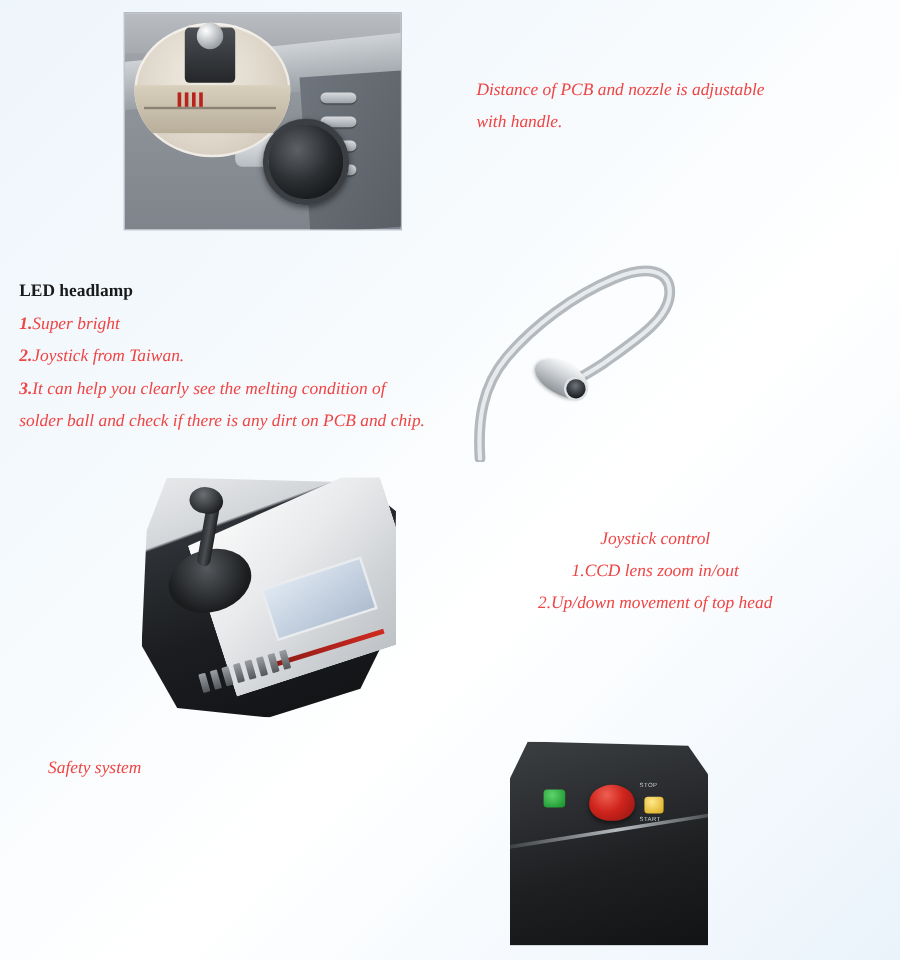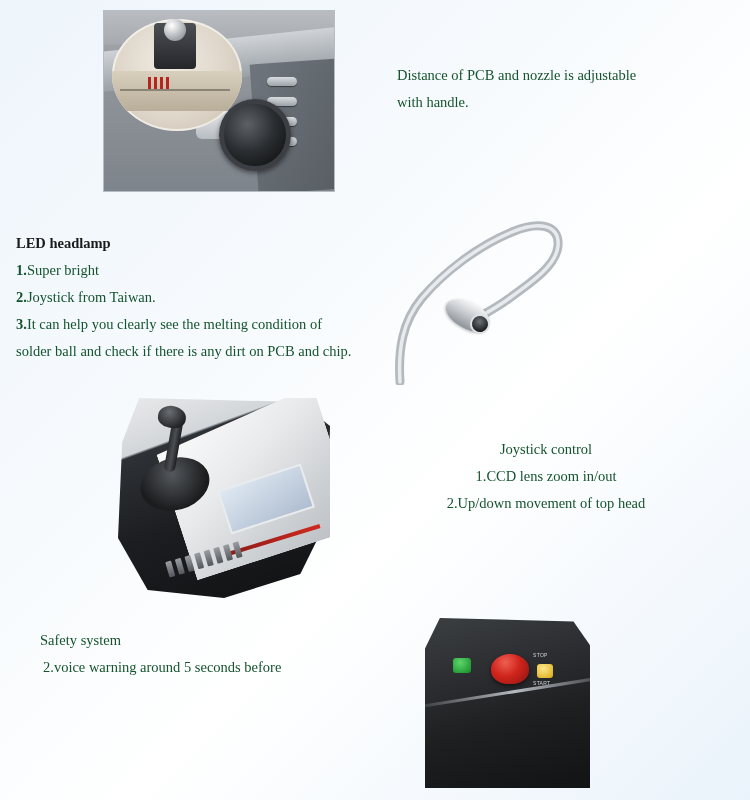--- a/index.html
+++ b/index.html
@@ -19,21 +19,22 @@
     position: relative;
     width: 750px;
     height: 800px;
   }
   .block {
     position: absolute;
   }
   .txt-line {
     font-size: 14.5px;
     line-height: 27px;
-    color: #14532d;
+    color: #ef4444;
+    font-style: italic;
   }
   .bold-head {
     font-weight: bold;
     font-size: 14.5px;
     line-height: 27px;
   }
   .num {
     font-weight: bold;
   }
 
@@ -415,21 +416,20 @@
   </div>
 
   <div class="block" style="left:396px; top:436px; width:300px;text-align:center;">
     <div class="txt-line">Joystick control</div>
     <div class="txt-line">1.CCD lens zoom in/out</div>
     <div class="txt-line">2.Up/down movement of top head</div>
   </div>
 
   <div class="block" style="left:40px; top:627px; width:350px;">
     <div class="txt-line">Safety system</div>
-    <div class="txt-line" style="padding-left:3px">2.voice warning around 5 seconds before</div>
   </div>
 
   <div class="block photo4">
     <div class="p4-shape"></div>
     <div class="p4-edge"></div>
     <div class="p4-green"></div>
     <div class="p4-red"></div>
     <div class="p4-yellow"></div>
     <div class="p4-lbl" style="left:108px; top:34px;">STOP</div>
     <div class="p4-lbl" style="left:108px; top:62px;">START</div>

